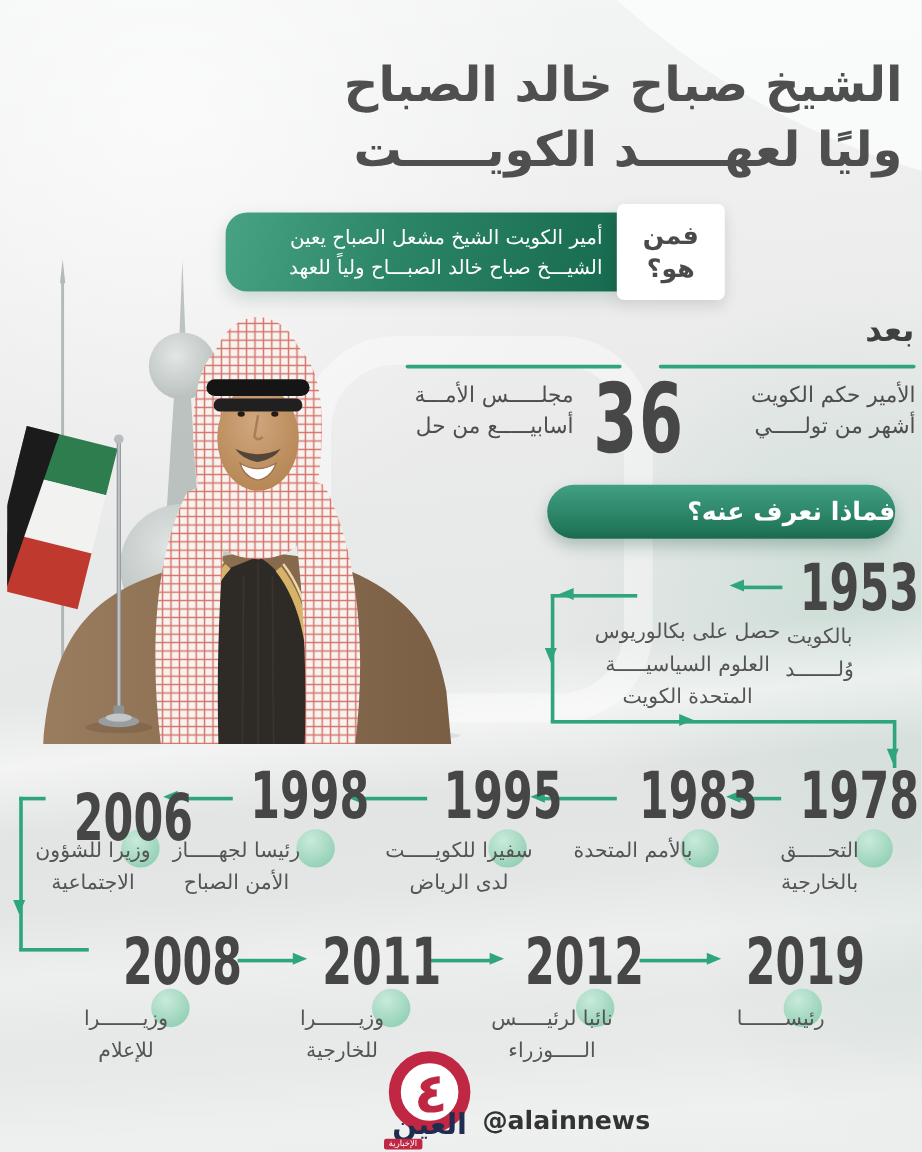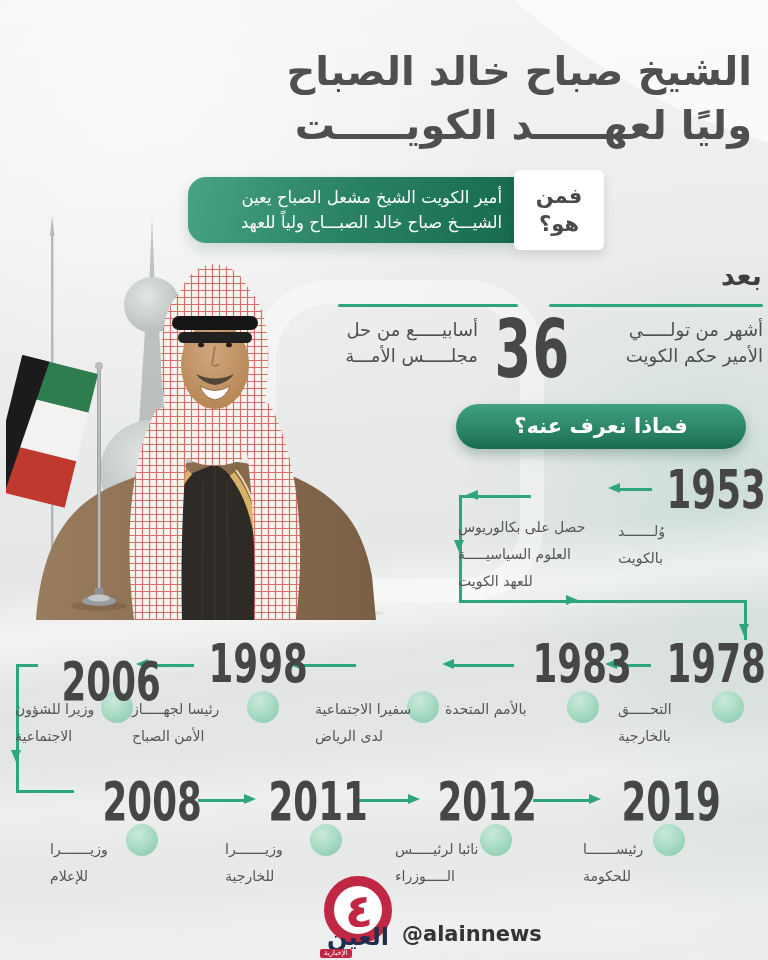--- a/index.html
+++ b/index.html
@@ -39,26 +39,26 @@
     line-height:28px;text-align:center;direction:rtl;padding-top:12px;z-index:4}
   
   .afterlbl{right:6px;top:260px;font-size:27px;font-weight:bold;color:#3f3f3f;direction:rtl;z-index:3}
   .statline{height:3px;background:var(--g);border-radius:2px;z-index:3}
   .digit{font-weight:bold;color:#474747;line-height:1;z-index:3}
   .cond{display:inline-block;transform:scale(.66,1);transform-origin:center top;white-space:nowrap}
   .stattxt{font-size:18px;line-height:26px;color:#4e4e4e;text-align:right;direction:rtl;z-index:3}
   
   .pill{left:456px;top:404px;width:290px;height:45px;border-radius:23px;
     background:linear-gradient(180deg,#41a083 0%,#23795c 80%,#1a6950 100%);
-    color:#fff;font-weight:bold;font-size:21px;line-height:45px;text-align:center;direction:rtl;
+    color:#fff;font-weight:bold;font-size:21px;line-height:45px;direction:rtl;
     box-shadow:0 6px 12px rgba(20,80,60,.28);z-index:3}
   
   .year{font-weight:bold;color:#464646;text-align:center;font-size:54px;line-height:44px;
     width:120px;z-index:3}
-  .desc{font-size:14px;line-height:27px;color:#545454;text-align:left;direction:rtl;z-index:3}
+  .desc{font-size:17px;line-height:27px;color:#545454;text-align:center;direction:rtl;z-index:3}
   .desc div{white-space:nowrap}
   .dot{width:32px;height:32px;border-radius:50%;z-index:2;
     background:radial-gradient(circle at 38% 30%,#c9eadb 0%,#8fceb2 85%)}
   .hline{height:2.5px;background:var(--g);z-index:1}
   .vline{width:2.5px;background:var(--g);z-index:1}
   .ah{width:0;height:0;z-index:1}
   .ahl{border-top:5.5px solid transparent;border-bottom:5.5px solid transparent;border-right:12px solid var(--g)}
   .ahr{border-top:5.5px solid transparent;border-bottom:5.5px solid transparent;border-left:12px solid var(--g)}
   .ahd{border-left:5.5px solid transparent;border-right:5.5px solid transparent;border-top:12px solid var(--g)}
   
@@ -181,41 +181,41 @@
       <rect x="88.5" y="378" width="9" height="11" fill="#8e9295"></rect>
       <ellipse cx="93" cy="391" rx="17" ry="5" fill="#999da0"></ellipse>
       <ellipse cx="93" cy="388" rx="11" ry="3.5" fill="#c3c7ca"></ellipse>
     </g>
   </svg>
 
   <div class="abs afterlbl">بعد</div>
   <div class="abs statline" style="left:549px;top:304px;width:214px"></div>
   <div class="abs digit" style="left:516px;top:310px;width:70px;font-size:80px;text-align:center"><span class="cond">6</span></div>
   <div class="abs stattxt" style="left:576px;top:317px;width:187px">
+    <div>الأمير حكم الكويت</div>
     <div>أشهر من تولـــــي</div>
-    <div>الأمير حكم الكويت</div>
   </div>
   <div class="abs statline" style="left:338px;top:304px;width:180px"></div>
   <div class="abs digit" style="left:478px;top:310px;width:70px;font-size:80px;text-align:center"><span class="cond">3</span></div>
   <div class="abs stattxt" style="left:328px;top:317px;width:150px">
+    <div>مجلـــــس الأمـــة</div>
     <div>أسابيـــــع من حل</div>
-    <div>مجلـــــس الأمـــة</div>
   </div>
 
   <div class="abs pill">فماذا نعرف عنه؟</div>
 
   <div class="abs year" style="left:641px;top:468px"><span class="cond">1953</span></div>
   <div class="abs desc" style="right:20px;top:518px;width:130px">
+    <div>بالكويت</div>
     <div>وُلـــــــد</div>
-    <div>بالكويت</div>
   </div>
   <div class="abs desc" style="right:80px;top:514px;width:230px">
     <div>حصل على بكالوريوس</div>
     <div>العلوم السياسيـــــة</div>
-    <div>للعهد الكويت</div>
+    <div>المتحدة الكويت</div>
   </div>
   <div class="abs hline" style="left:618px;top:488px;width:34px"></div>
   <div class="abs ah ahl" style="left:608px;top:483px"></div>
 
   <div class="abs hline" style="left:459px;top:495px;width:72px"></div>
   <div class="abs ah ahl" style="left:466px;top:490px"></div>
   <div class="abs vline" style="left:459px;top:495px;height:107px"></div>
   <div class="abs ah ahd" style="left:454px;top:540px"></div>
   <div class="abs hline" style="left:459px;top:600px;width:287px"></div>
   <div class="abs ah ahr" style="left:566px;top:595px"></div>
@@ -232,23 +232,24 @@
   <div class="abs ah ahl" style="left:605px;top:659px"></div>
 
   <div class="abs year" style="left:507px;top:642px"><span class="cond">1983</span></div>
   <div class="abs dot" style="left:567px;top:691px"></div>
   <div class="abs desc" style="right:158px;top:696px;width:165px">
     <div>بالأمم المتحدة</div>
   </div>
   <div class="abs hline" style="left:452px;top:664px;width:62px"></div>
   <div class="abs ah ahl" style="left:442px;top:659px"></div>
 
+  <div class="abs year" style="left:344px;top:642px"><span class="cond">1995</span></div>
   <div class="abs dot" style="left:407px;top:691px"></div>
   <div class="abs desc" style="right:318px;top:696px;width:135px">
-    <div>سفيرا الاجتماعية</div>
+    <div>سفيرا للكويـــــت</div>
     <div>لدى الرياض</div>
   </div>
   <div class="abs hline" style="left:298px;top:664px;width:58px"></div>
   <div class="abs ah ahl" style="left:288px;top:659px"></div>
 
   <div class="abs year" style="left:183px;top:642px"><span class="cond">1998</span></div>
   <div class="abs dot" style="left:247px;top:691px"></div>
   <div class="abs desc" style="right:506px;top:696px;width:130px">
     <div>رئيسا لجهـــــاز</div>
     <div>الأمن الصباح</div>
@@ -292,21 +293,20 @@
     <div>نائبا لرئيـــــس</div>
     <div>الـــــوزراء</div>
   </div>
   <div class="abs hline" style="left:533px;top:799px;width:58px"></div>
   <div class="abs ah ahr" style="left:589px;top:794px"></div>
 
   <div class="abs year" style="left:596px;top:780px"><span class="cond">2019</span></div>
   <div class="abs dot" style="left:653px;top:824px"></div>
   <div class="abs desc" style="right:50px;top:836px;width:135px">
     <div>رئيســـــــا</div>
-    <div>للحكومة</div>
   </div>
 
   <svg class="abs" style="left:320px;top:874px;z-index:3" width="76" height="78" viewBox="0 0 76 78">
     <circle cx="38" cy="36" r="29" fill="#ffffff" stroke="#bf2743" stroke-width="10"></circle>
     <text x="39" y="53" font-family="DejaVu Sans" font-size="46" font-weight="bold" fill="#bf2743" text-anchor="middle">٤</text>
   </svg>
   <div class="abs brandname">العين</div>
   <div class="abs brandtag">الإخبارية</div>
   <div class="abs handle">@alainnews</div>
 

